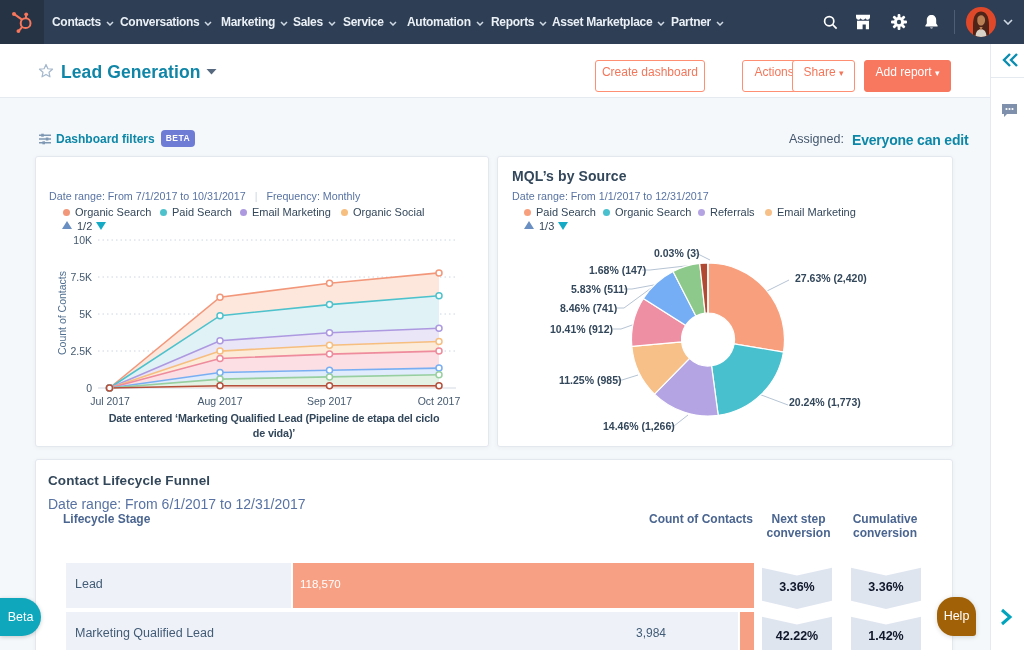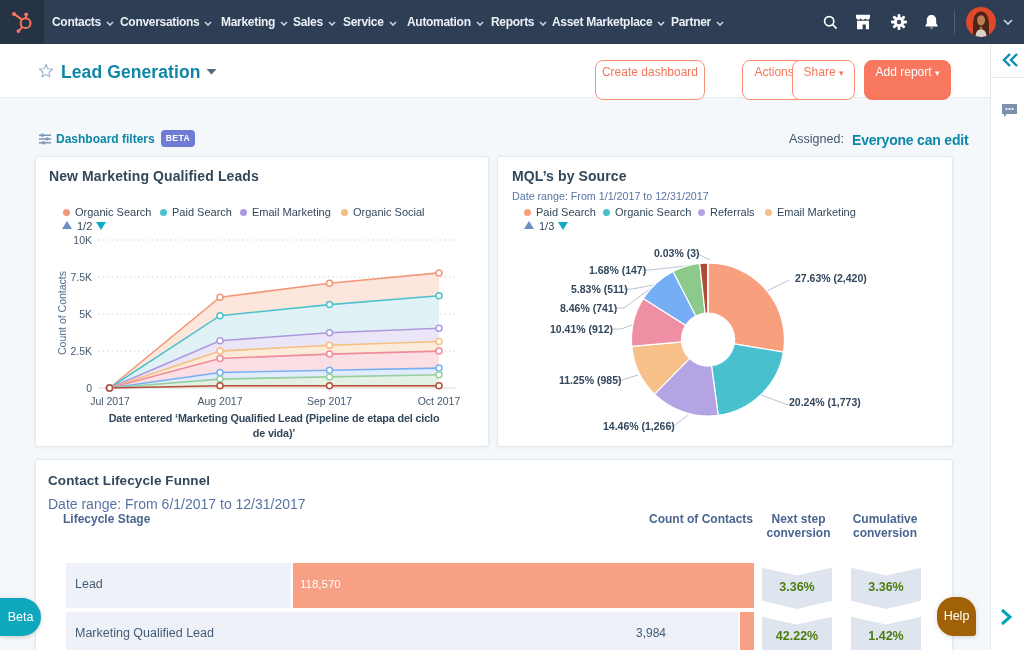--- a/index.html
+++ b/index.html
@@ -9,35 +9,35 @@
 
 
 #nav { position:absolute; left:0; top:0; width:1024px; height:44px; background:#2e3e54; }
 #navlogo { position:absolute; left:0; top:0; width:44px; height:44px; background:#263344; }
 .navitem { color:#eaf0f6; font-size:12px; font-weight:700; letter-spacing:-.3px; white-space:nowrap; position:absolute; top:15px; }
 .navitem svg { margin-left:5px; }
 .navico { position:absolute; top:0; }
 
 
 #hdr { position:absolute; left:0; top:44px; width:1024px; height:54px; background:#ffffff; border-bottom:1px solid #e5eaf0; }
-.btn { position:absolute; top:60px; height:40px; border:1px solid #ff8f73; border-radius:8px; color:#f4765a; font-size:12px; font-weight:400; text-align:center; line-height:22px; background:#fff; }
+.btn { position:absolute; top:60px; height:32px; border:1px solid #ff8f73; border-radius:3px; color:#f4765a; font-size:12px; font-weight:400; text-align:center; line-height:22px; background:#fff; }
 .btn.solid { background:#f8775f; border-color:#f8775f; color:#fff; }
 
 
 .card { position:absolute; background:#fff; border:1px solid #e3e8ef; border-radius:3px; box-shadow:0 1px 4px rgba(45,62,80,.05); }
 .ct { position:absolute; color:#33475b; font-weight:700; font-size:14px; letter-spacing:.1px; white-space:nowrap; }
 .csub { position:absolute; color:#5873a3; font-size:10.7px; white-space:nowrap; }
 .leg { position:absolute; display:flex; align-items:center; color:#33475b; font-size:11px; white-space:nowrap; }
 .dot { width:7px; height:7px; border-radius:50%; margin-right:5px; flex:0 0 auto; }
 
 
 .frow { position:absolute; background:#eef2f8; }
 .chip { position:absolute; width:70px; height:43px; background:#dfe5ef;
   clip-path:polygon(0 4%, 50% 22%, 100% 4%, 100% 81%, 50% 100%, 0 81%);
-  color:#4d7c0f; font-size:12.5px; font-weight:700; text-align:center; line-height:42px; }
+  color:#0f172a; font-size:12.5px; font-weight:700; text-align:center; line-height:42px; }
 
 
 #sbar { position:absolute; right:0; top:44px; width:34px; height:606px; background:#fff; border-left:1px solid #e5eaf0; }
 
 #betapill { position:absolute; left:0; top:598px; width:41px; height:38px; background:#0fa7bc; border-radius:0 19px 19px 0; color:#fff; font-size:12.5px; line-height:38px; text-align:center; box-shadow:0 1px 4px rgba(0,0,0,.2); }
 #helpbtn { position:absolute; left:937px; top:597px; width:39px; height:39px; background:#a16207; border-radius:17px 17px 3px 17px; color:#fff; font-size:12.5px; font-weight:400; text-align:center; line-height:39px; box-shadow:0 1px 5px rgba(0,0,0,.15); }
 </style>
 </head>
 <body>
 
@@ -152,21 +152,21 @@
       <rect x="6.8" y="4.5" width="2.6" height="3"></rect>
       <rect x="3.4" y="8.3" width="2.6" height="3"></rect>
     </g>
 </svg>
 <div class="abs" style="left:56px;top:132px;font-size:12px;font-weight:700;color:#0d87a8">Dashboard filters</div>
 <div class="abs" style="left:161px;top:130px;width:34px;height:17px;background:#6e7cd6;border-radius:4px;color:#fff;font-size:8.5px;font-weight:700;letter-spacing:.5px;text-align:center;line-height:17px">BETA</div>
 <div class="abs" style="left:789px;top:132px;font-size:12.5px;color:#42566e">Assigned:</div>
 <div class="abs" style="left:852px;top:132px;font-size:14px;letter-spacing:-.2px;font-weight:700;color:#0d87a8">Everyone can edit</div>
 
 <div class="card" style="left:35px;top:156px;width:454px;height:291px">
-  <div class="ct" style="left:13px;top:11px">New Marketing Qualified Leads</div>
+  <div class="csub" style="left:13px;top:33px">Date range: From 7/1/2017 to 10/31/2017 <span style="color:#cbd6e2;margin:0 6px">|</span> Frequency: Monthly</div>
   <div class="leg" style="left:27px;top:49px"><span class="dot" style="background:#F2977A"></span>Organic Search</div>
   <div class="leg" style="left:124px;top:49px"><span class="dot" style="background:#4EC2CC"></span>Paid Search</div>
   <div class="leg" style="left:204px;top:49px"><span class="dot" style="background:#AC99E0"></span>Email Marketing</div>
   <div class="leg" style="left:305px;top:49px"><span class="dot" style="background:#F6BE7F"></span>Organic Social</div>
   <div class="abs" style="left:25px;top:62px;width:80px;height:14px">
     <svg width="80" height="14" viewBox="0 0 80 14">
       <path d="M6 2 L11 10 L1 10 Z" fill="#6a8fc2"></path>
       <text x="16" y="11" font-family="Liberation Sans" font-size="11" fill="#33475b">1/2</text>
       <path d="M35 3 L45 3 L40 11 Z" fill="#14aac6"></path>
     </svg>

